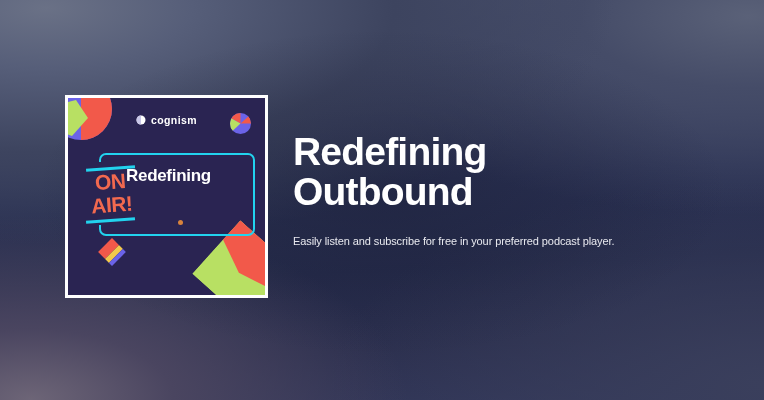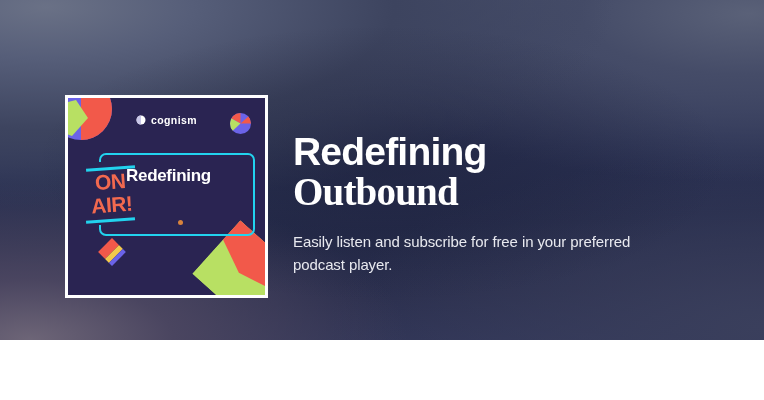--- a/index.html
+++ b/index.html
@@ -11,21 +11,21 @@
     height: 400px;
     overflow: hidden;
     font-family: "Liberation Sans", sans-serif;
     -webkit-font-smoothing: antialiased;
   }
 
   
   .page {
     position: relative;
     width: 764px;
-    height: 340px;
+    height: 400px;
     overflow: hidden;
     background: #2b3050;
   }
   .bg-base {
     position: absolute;
     inset: 0;
     background:
       radial-gradient(120% 95% at 6% 2%, #6a7186 0%, #565e79 16%, #3d445f 38%, rgba(61,68,95,0) 62%),
       radial-gradient(110% 90% at 98% 4%, #5a6178 0%, #454c68 20%, rgba(69,76,104,0) 55%),
       radial-gradient(85% 80% at 4% 100%, #6d6577 0%, #4a4560 22%, rgba(74,69,96,0) 58%),
@@ -204,25 +204,25 @@
     width: 400px;
   }
   .headline {
     margin: 0;
     color: #ffffff;
     font-size: 39px;
     font-weight: 700;
     line-height: 40px;
     letter-spacing: -0.8px;
   }
-  .headline .line2 { display: block; font-family: Liberation Serif, serif; }
+  .headline .line2 { display: block; }
   .subtitle {
     margin: 18px 0 0 0;
     color: #e8e9ef;
-    font-size: 15px;
+    font-size: 11px;
     font-weight: 400;
     line-height: 23px;
     letter-spacing: -0.1px;
     max-width: 356px;
   }
 </style>
 </head>
 <body>
 
 <div class="page">

